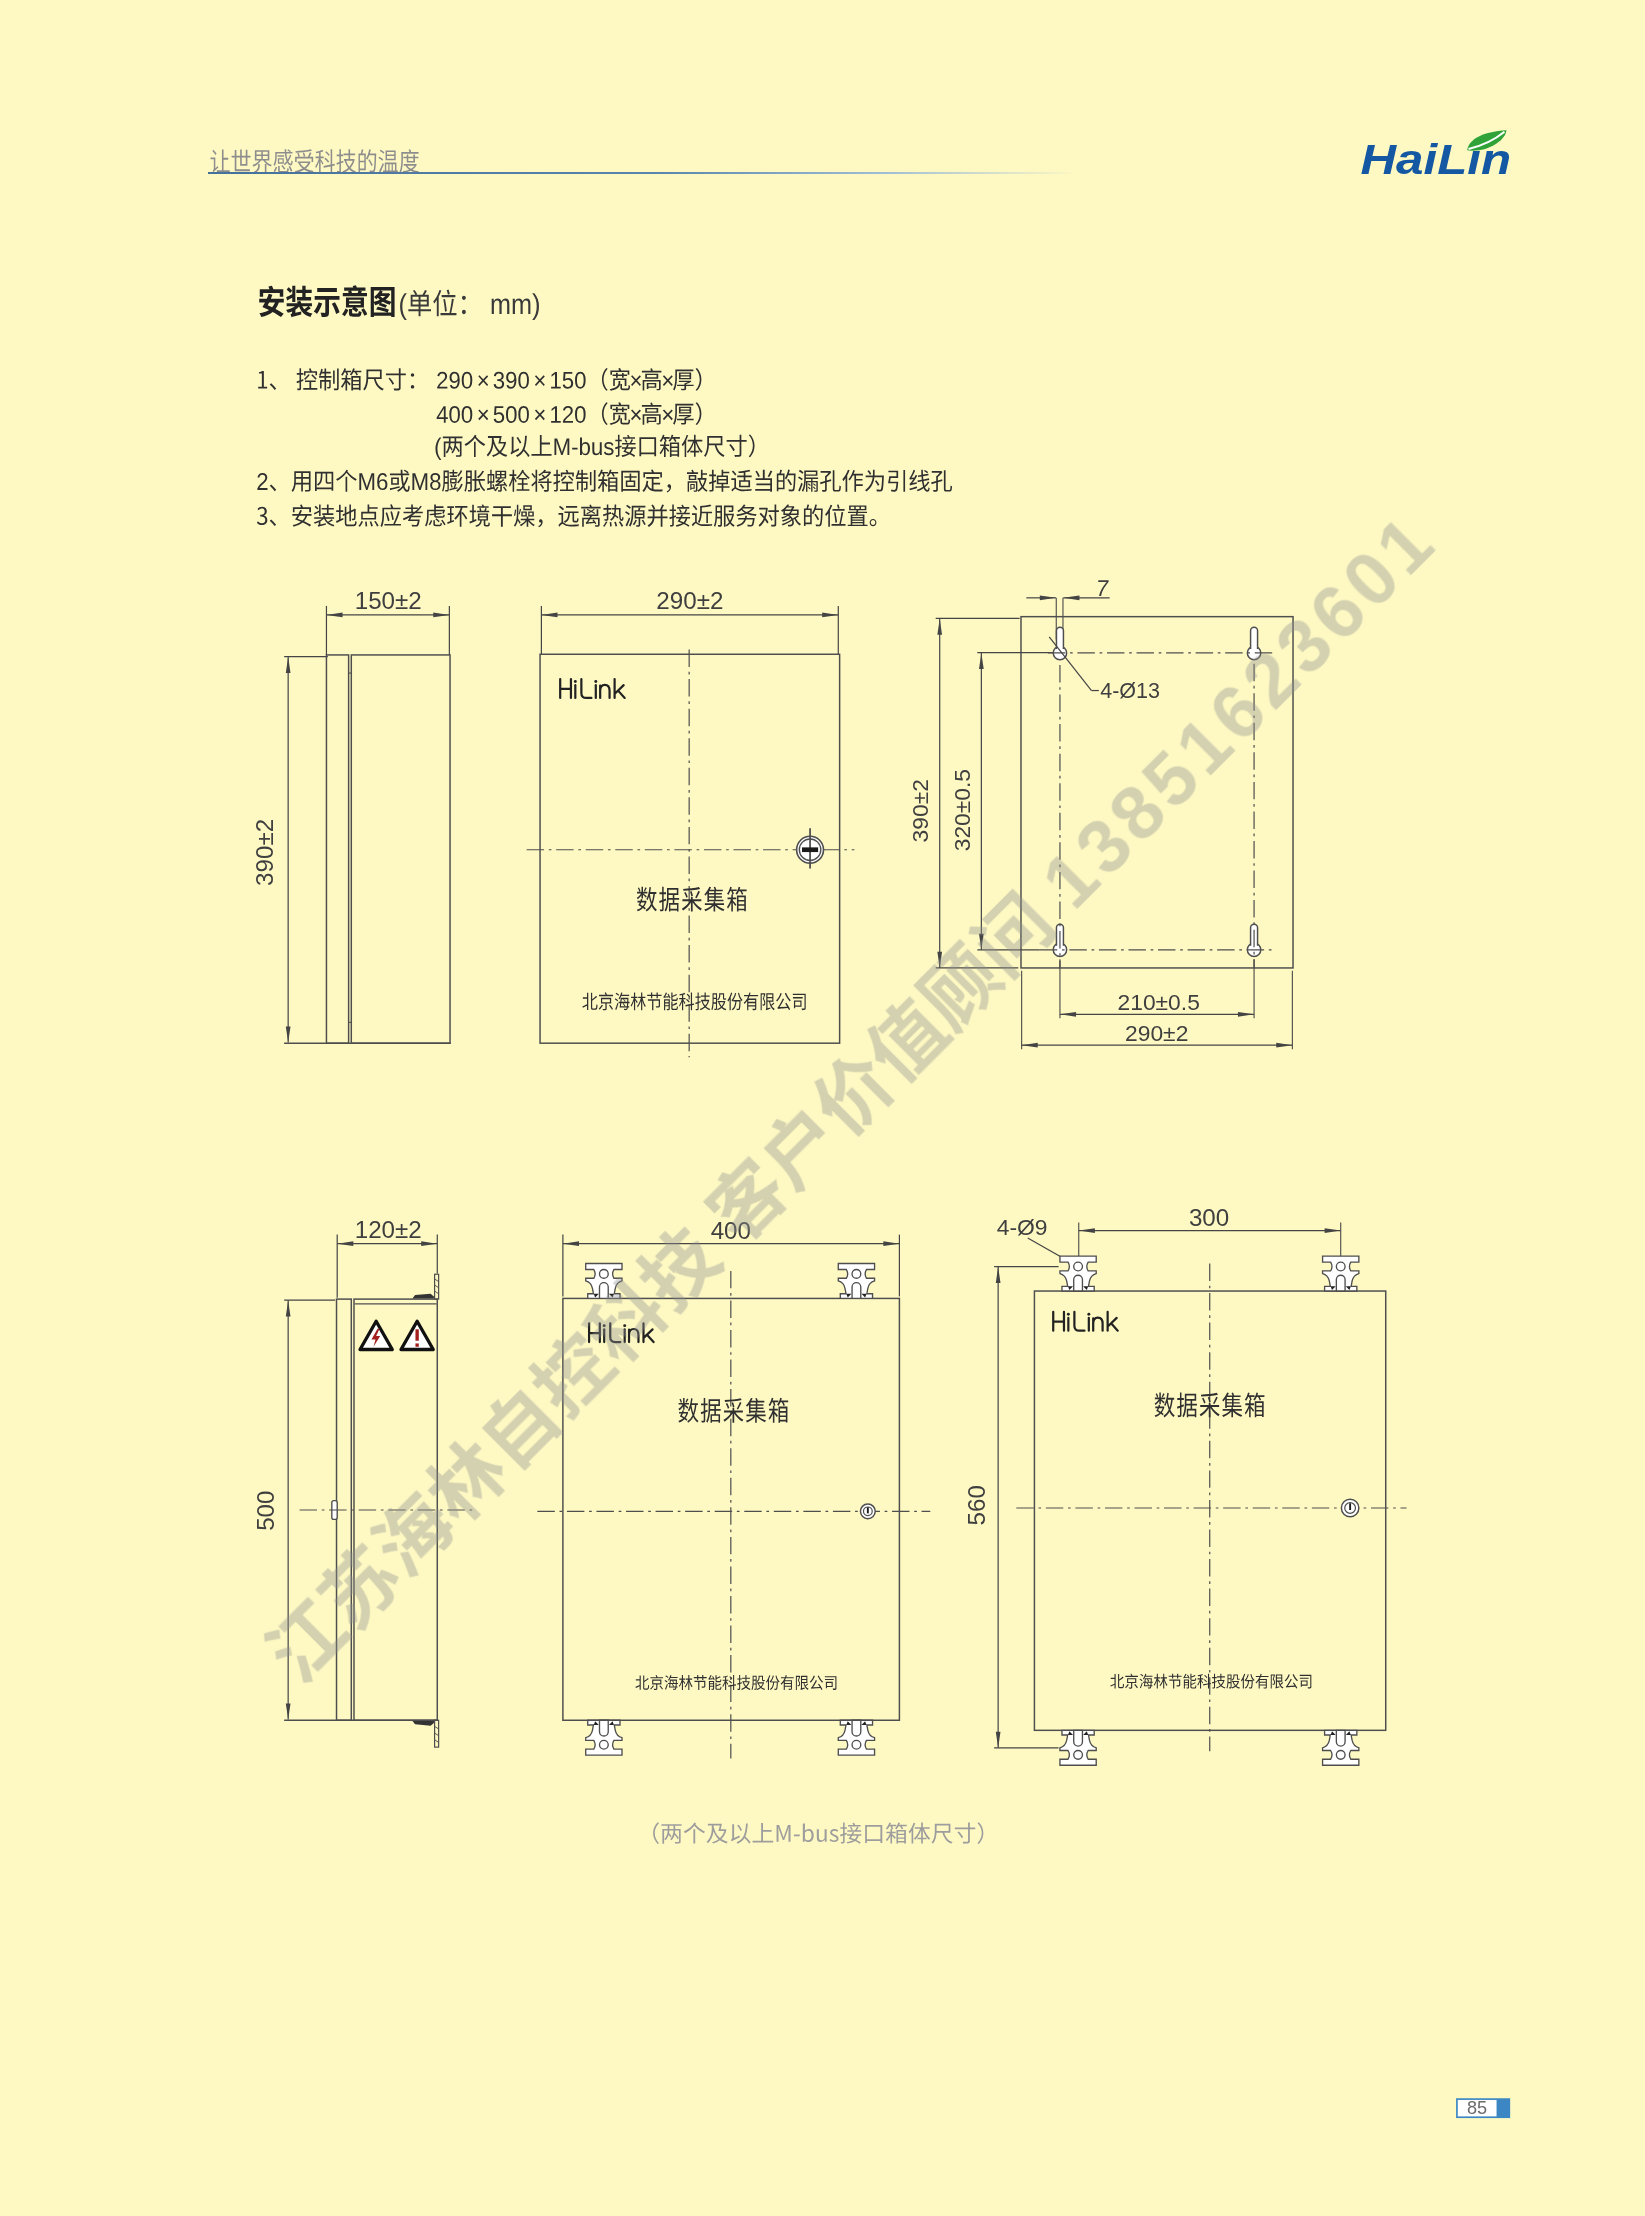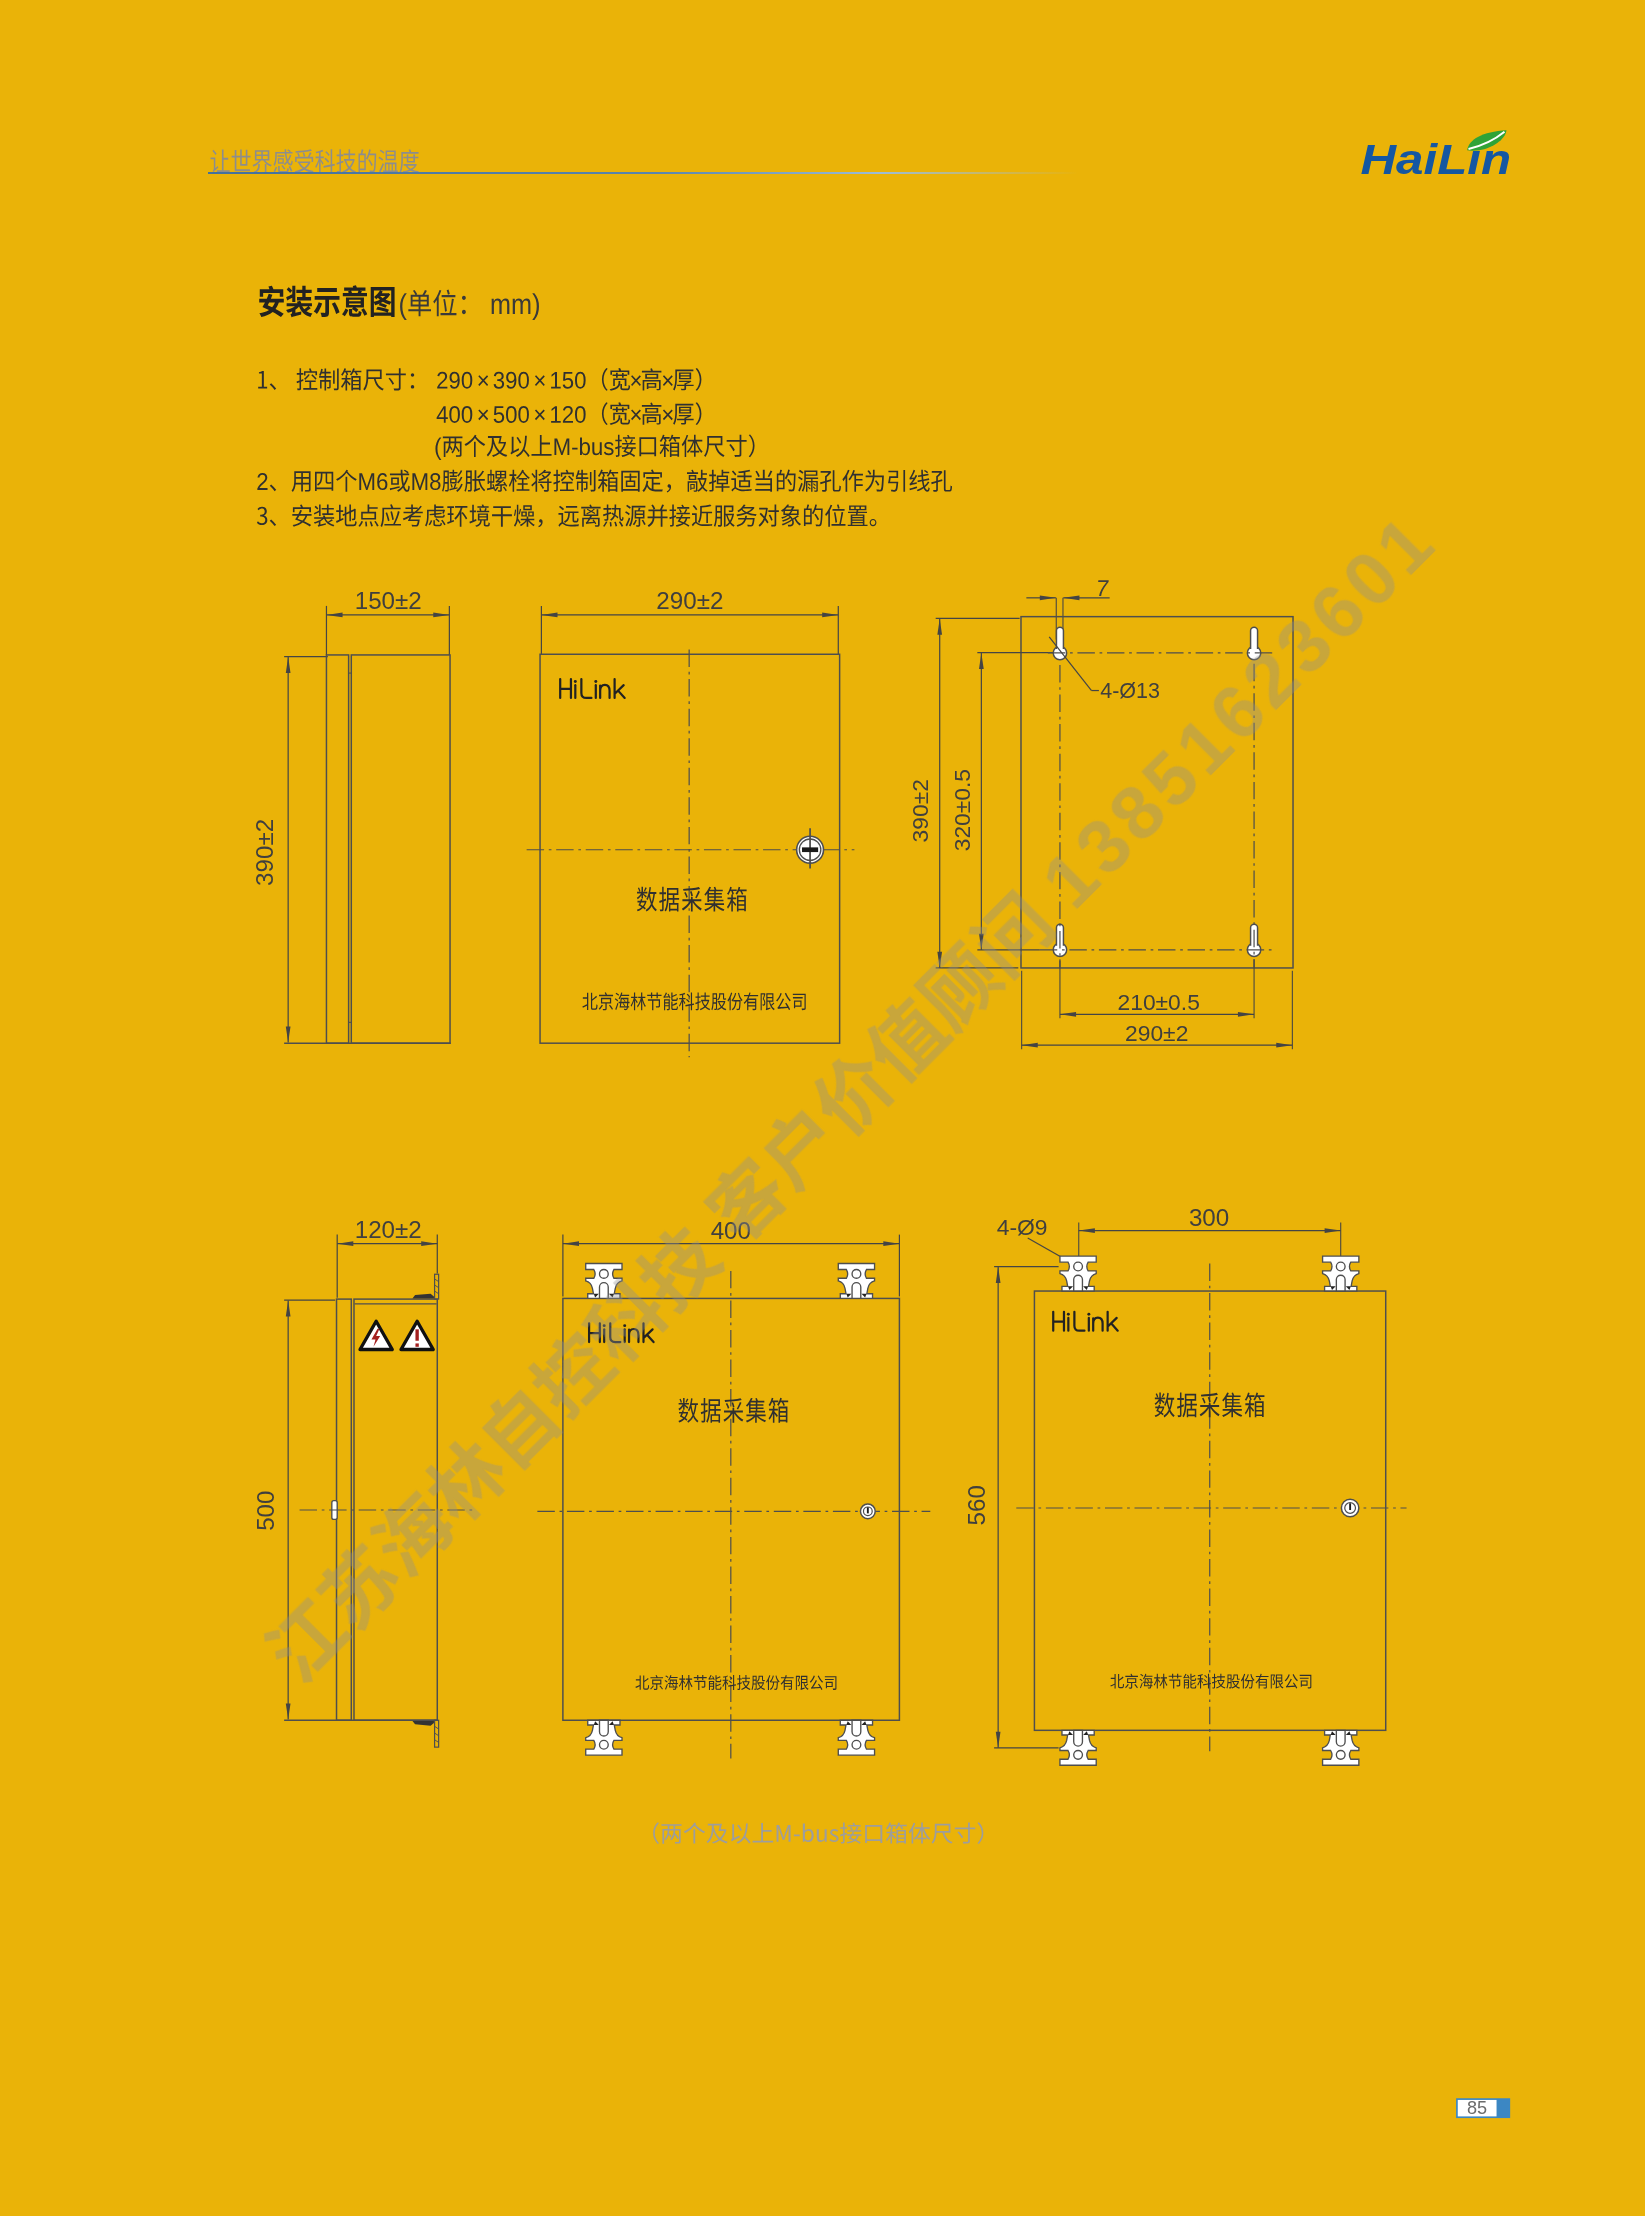--- a/index.html
+++ b/index.html
@@ -1,15 +1,15 @@
 <!DOCTYPE html>
 <html style="font-size:10.7px"><head><meta charset="utf-8">
 <style>
 html,body{margin:0;padding:0;background:#fff;}
-#page{position:relative;width:1645px;height:2216px;overflow:hidden;background:#eab308;
+#page{position:relative;width:1645px;height:2216px;overflow:hidden;background:#fef9c3;
 font-family:"Liberation Sans", sans-serif;}
 svg{overflow:visible}
 </style></head><body>
 <div id="page">
 
 <svg style="position:absolute;left:0;top:0" width="1645" height="202" viewBox="0 0 2449 300">
 <path transform="translate(312 254) scale(0.92 1.12)" d="M4.6 -26.4C6.3 -24.7 8.6 -22.4 9.8 -21L11.4 -23C10.2 -24.2 7.9 -26.4 6.2 -28ZM20 -28.3V-0.9H11.8V1.7H32.6V-0.9H22.6V-14.9H30.1V-17.3H22.6V-28.3ZM1.6 -17.9V-15.4H6.9V-3.6C6.9 -1.7 5.5 -0.3 4.8 0.3C5.2 0.6 6.1 1.5 6.4 1.9C6.9 1.3 7.8 0.5 14.2 -4.4C13.9 -4.9 13.5 -5.8 13.4 -6.5L9.3 -3.5V-17.9Z M49.5 -28.4V-20.1H43.4V-27.6H40.7V-20.1H35.7V-17.6H40.7V0.5H65.3V-2H43.4V-17.6H49.5V-6.8H61.2V-17.6H66.3V-20.1H61.2V-28H58.6V-20.1H52.1V-28.4ZM58.6 -17.6V-9.1H52.1V-17.6Z M78.6 -9.2V-7.2C78.6 -4.7 78 -1.4 72 0.9C72.6 1.4 73.4 2.3 73.7 2.9C80.4 0.3 81.2 -3.9 81.2 -7.1V-9.2ZM75.9 -19.7H83.7V-15.9H75.9ZM86.2 -19.7H94.1V-15.9H86.2ZM75.9 -25.3H83.7V-21.7H75.9ZM86.2 -25.3H94.1V-21.7H86.2ZM89.4 -9.2V2.7H92V-9.1C94.1 -7.7 96.6 -6.5 99 -5.7C99.3 -6.4 100.1 -7.4 100.7 -7.9C96.7 -9 92.6 -11.2 90 -13.8H96.7V-27.5H73.3V-13.8H80.1C77.5 -11.1 73.4 -8.8 69.5 -7.7C70.1 -7.2 70.9 -6.3 71.2 -5.6C75.7 -7.2 80.4 -10.2 83.3 -13.8H87C88.3 -12.1 90 -10.5 91.9 -9.2Z M110.1 -20.7V-18.9H120.7V-20.7ZM110.9 -6.4V-0.7C110.9 1.8 112 2.4 115.9 2.4C116.7 2.4 122.8 2.4 123.7 2.4C127.1 2.4 127.9 1.4 128.2 -2.9C127.5 -3 126.4 -3.3 125.8 -3.7C125.7 -0.2 125.4 0.3 123.6 0.3C122.2 0.3 117.1 0.3 116 0.3C113.9 0.3 113.5 0.1 113.5 -0.8V-6.4ZM116.1 -6.9C117.7 -5.3 119.7 -3.1 120.6 -1.7L122.7 -2.8C121.8 -4.2 119.7 -6.4 118.1 -7.9ZM127.9 -5.5C129.3 -3.5 130.9 -0.7 131.5 1L134 0.1C133.2 -1.6 131.6 -4.3 130.2 -6.3ZM107.1 -5.5C106.3 -3.6 104.9 -1.1 103.6 0.6L105.9 1.6C107.2 -0.1 108.4 -2.8 109.3 -4.7ZM112.6 -15H118.1V-11.4H112.6ZM110.5 -16.8V-9.6H120.1V-16.8ZM106.3 -25.1V-20C106.3 -16.6 106 -11.8 103.5 -8.2C104 -8 105 -7.1 105.4 -6.6C108.2 -10.5 108.7 -16.1 108.7 -20V-23H121.9C122.4 -19 123.4 -15.5 124.6 -12.8C123.2 -11.4 121.7 -10.2 120 -9.2C120.5 -8.8 121.4 -8 121.8 -7.5C123.2 -8.4 124.5 -9.5 125.8 -10.7C127.2 -8.5 129 -7.2 131.1 -7.2C133.3 -7.2 134.2 -8.4 134.5 -12.8C133.9 -12.9 133 -13.3 132.5 -13.8C132.4 -10.7 132 -9.5 131.2 -9.5C129.9 -9.5 128.6 -10.6 127.5 -12.5C129.5 -14.9 131.1 -17.6 132.3 -20.8L130 -21.4C129.1 -18.9 127.9 -16.7 126.3 -14.8C125.5 -17 124.7 -19.8 124.3 -23H134.2V-25.1H130.4L131.5 -26.1C130.6 -26.9 128.7 -28 127.2 -28.6L125.7 -27.4C127 -26.8 128.5 -25.9 129.5 -25.1H124.1C124 -26.2 124 -27.4 123.9 -28.6H121.5C121.5 -27.4 121.6 -26.2 121.7 -25.1Z M163.9 -28.7C158 -27.4 147.6 -26.6 138.8 -26.2C139 -25.6 139.3 -24.6 139.4 -24C148.2 -24.3 158.8 -25.2 165.6 -26.6ZM150.7 -24C151.5 -22.4 152.2 -20.3 152.4 -18.9L154.8 -19.6C154.6 -20.9 153.8 -23 153 -24.5ZM162.3 -24.6C161.5 -22.8 160.2 -20.4 159.2 -18.7H144.2L146.2 -19.4C145.9 -20.6 144.8 -22.5 143.9 -23.9L141.6 -23.3C142.5 -21.9 143.5 -20 143.9 -18.7H138.4V-11.8H140.9V-16.5H165.1V-11.8H167.6V-18.7H161.7C162.8 -20.3 163.9 -22.1 164.9 -23.8ZM159.6 -10.3C158 -7.9 155.8 -5.9 153.1 -4.4C150.3 -6 148.1 -7.9 146.4 -10.3ZM142.6 -12.6V-10.3H144L143.7 -10.1C145.5 -7.3 147.8 -5 150.6 -3.1C146.8 -1.4 142.4 -0.3 137.8 0.3C138.3 0.9 139 2 139.2 2.6C144.2 1.8 149 0.5 153.1 -1.6C156.9 0.4 161.5 1.9 166.7 2.6C167 1.9 167.7 0.8 168.2 0.2C163.5 -0.3 159.2 -1.4 155.6 -3.1C158.9 -5.2 161.6 -8 163.4 -11.7L161.7 -12.8L161.2 -12.6Z M187.1 -24.7C189.1 -23.3 191.5 -21.3 192.5 -19.9L194.3 -21.5C193.2 -23 190.8 -24.9 188.7 -26.2ZM185.7 -15.8C188 -14.5 190.5 -12.3 191.8 -10.8L193.5 -12.5C192.2 -14 189.6 -16 187.3 -17.3ZM182.6 -28.1C180.1 -27 175.6 -25.9 171.8 -25.3C172.1 -24.8 172.4 -23.9 172.5 -23.4C174 -23.6 175.6 -23.8 177.2 -24.1V-19H171.5V-16.6H176.9C175.5 -12.7 173.2 -8.3 171 -5.8C171.4 -5.2 172 -4.2 172.3 -3.5C174 -5.6 175.8 -9 177.2 -12.4V2.7H179.7V-13.2C180.9 -11.5 182.3 -9.2 182.9 -8.1L184.4 -10.1C183.7 -11.1 180.7 -14.8 179.7 -15.9V-16.6H184.8V-19H179.7V-24.7C181.4 -25.1 182.9 -25.5 184.2 -26ZM184.3 -6.5 184.7 -4 195.9 -5.8V2.7H198.4V-6.3L202.8 -7L202.4 -9.4L198.4 -8.7V-28.6H195.9V-8.3Z M224.9 -28.6V-23.2H216.9V-20.8H224.9V-15.7H217.5V-13.4H218.7L218.6 -13.3C219.9 -9.7 221.8 -6.5 224.2 -3.9C221.4 -1.9 218.2 -0.5 214.9 0.4C215.4 1 216 2 216.3 2.7C219.8 1.6 223.1 0 226 -2.2C228.5 0 231.6 1.7 235.1 2.8C235.5 2.1 236.2 1.1 236.8 0.5C233.4 -0.3 230.5 -1.8 228 -3.8C231.1 -6.7 233.5 -10.4 234.9 -15.1L233.3 -15.8L232.8 -15.7H227.4V-20.8H235.6V-23.2H227.4V-28.6ZM221.1 -13.4H231.7C230.4 -10.3 228.5 -7.7 226.1 -5.5C223.9 -7.7 222.3 -10.4 221.1 -13.4ZM210.1 -28.6V-21.7H205.7V-19.3H210.1V-11.8C208.2 -11.3 206.6 -10.9 205.3 -10.6L206 -8.1L210.1 -9.3V-0.4C210.1 0.1 209.9 0.3 209.4 0.3C209 0.3 207.5 0.3 205.9 0.3C206.2 1 206.6 2 206.7 2.6C209 2.7 210.4 2.6 211.3 2.2C212.2 1.8 212.6 1.1 212.6 -0.4V-10L216.7 -11.3L216.3 -13.6L212.6 -12.5V-19.3H216.3V-21.7H212.6V-28.6Z M256.8 -14.4C258.6 -11.9 260.9 -8.5 262 -6.4L264.1 -7.8C263 -9.8 260.7 -13.1 258.7 -15.5ZM246.2 -28.6C245.9 -27 245.3 -24.8 244.8 -23.1H241V1.8H243.3V-0.9H252.8V-23.1H247.1C247.7 -24.5 248.3 -26.5 248.9 -28.2ZM243.3 -20.8H250.4V-13.6H243.3ZM243.3 -3.2V-11.4H250.4V-3.2ZM258.3 -28.7C257.2 -24 255.4 -19.3 253.1 -16.3C253.7 -15.9 254.7 -15.2 255.2 -14.8C256.4 -16.5 257.4 -18.5 258.4 -20.8H267.1C266.7 -7.2 266.2 -2 265.1 -0.8C264.7 -0.3 264.3 -0.2 263.6 -0.2C262.8 -0.2 260.8 -0.3 258.5 -0.4C259 0.2 259.3 1.3 259.4 2C261.3 2.1 263.3 2.2 264.5 2.1C265.7 1.9 266.4 1.7 267.2 0.6C268.6 -1 269 -6.3 269.6 -21.9C269.6 -22.2 269.6 -23.2 269.6 -23.2H259.3C259.9 -24.8 260.4 -26.5 260.8 -28.2Z M287.1 -19.6H298.8V-16.2H287.1ZM287.1 -24.9H298.8V-21.6H287.1ZM284.8 -27.1V-14H301.2V-27.1ZM275.3 -26.3C277.5 -25.4 280.2 -23.8 281.5 -22.6L282.9 -24.7C281.6 -25.8 278.8 -27.3 276.7 -28.2ZM273.3 -17.1C275.5 -16.1 278.2 -14.5 279.6 -13.4L281 -15.4C279.6 -16.6 276.8 -18.1 274.7 -18.9ZM274.2 0.5 276.4 2.1C278.3 -1 280.5 -5.3 282.2 -8.9L280.3 -10.4C278.5 -6.6 275.9 -2.1 274.2 0.5ZM280.7 -0.5V1.7H304.7V-0.5H302.4V-11.2H283.6V-0.5ZM285.9 -0.5V-8.9H289.2V-0.5ZM291.2 -0.5V-8.9H294.6V-0.5ZM296.6 -0.5V-8.9H300V-0.5Z M319.1 -21.9V-18.9H313.6V-16.8H319.1V-11.2H332.4V-16.8H337.9V-18.9H332.4V-21.9H329.8V-18.9H321.6V-21.9ZM329.8 -16.8V-13.2H321.6V-16.8ZM331.7 -6.9C330.2 -5.1 328.1 -3.7 325.7 -2.7C323.3 -3.8 321.3 -5.2 319.9 -6.9ZM314.1 -9V-6.9H318.5L317.4 -6.4C318.8 -4.5 320.7 -2.9 322.9 -1.6C319.7 -0.6 316.1 0 312.5 0.3C312.9 0.9 313.4 1.9 313.5 2.5C317.8 2 321.9 1.2 325.6 -0.2C328.9 1.3 332.9 2.2 337.2 2.7C337.5 2.1 338.2 1.1 338.7 0.5C335 0.2 331.5 -0.5 328.4 -1.6C331.4 -3.2 333.9 -5.3 335.5 -8.3L333.9 -9.1L333.4 -9ZM322.1 -28.1C322.6 -27.2 323.1 -26.1 323.4 -25.2H310.3V-15.9C310.3 -10.8 310 -3.6 307.3 1.6C307.9 1.8 309 2.3 309.5 2.7C312.4 -2.7 312.8 -10.5 312.8 -15.9V-22.8H338.2V-25.2H326.3C325.9 -26.3 325.2 -27.6 324.6 -28.7Z" fill="#8d8d8d"></path>
 </svg>
 
 <div style="position:absolute;left:208px;top:172px;width:897px;height:2px;background:linear-gradient(to right,#44709c 0%,#5a85ad 50%,#9dbdd6 75%,rgba(255,255,255,0) 97%)"></div>

